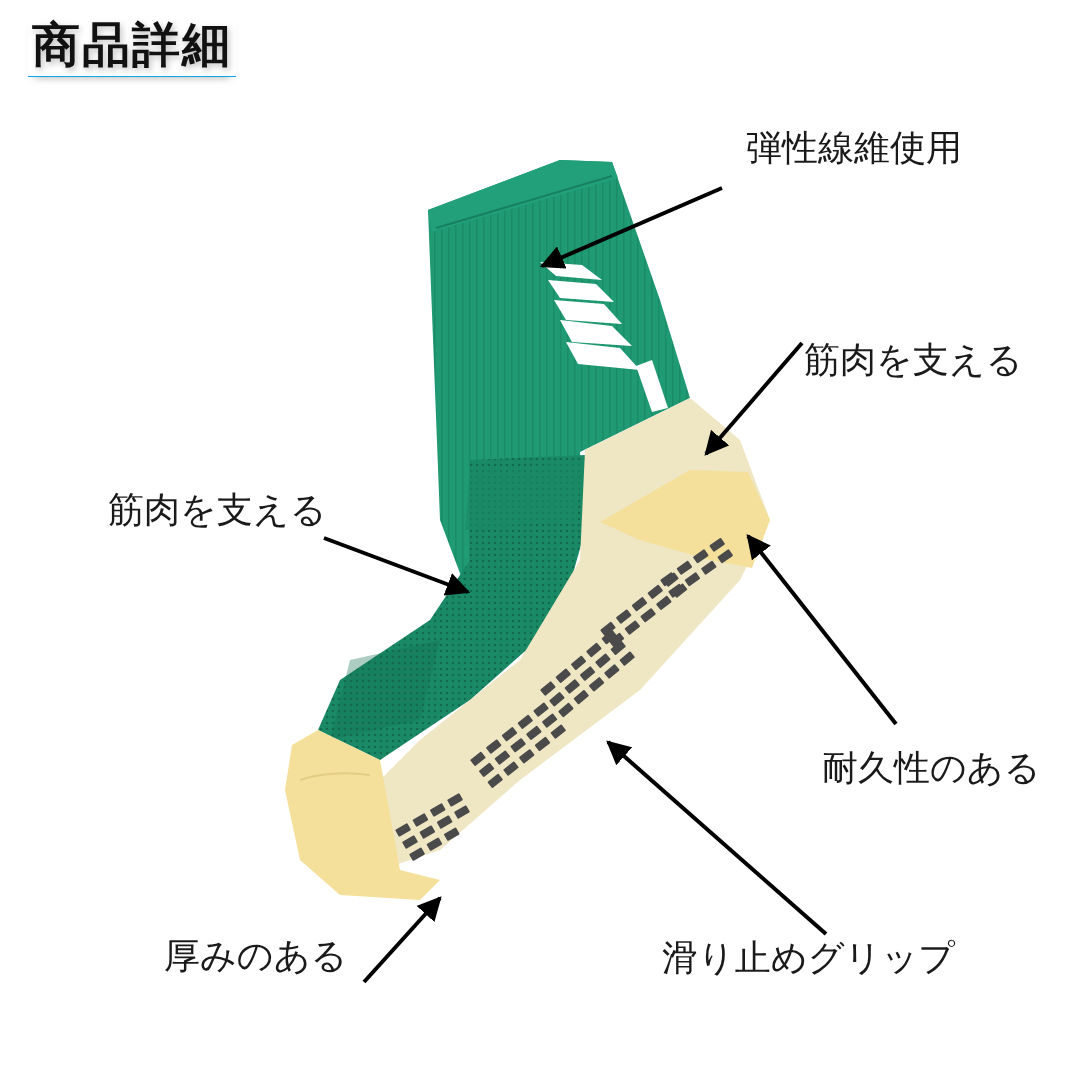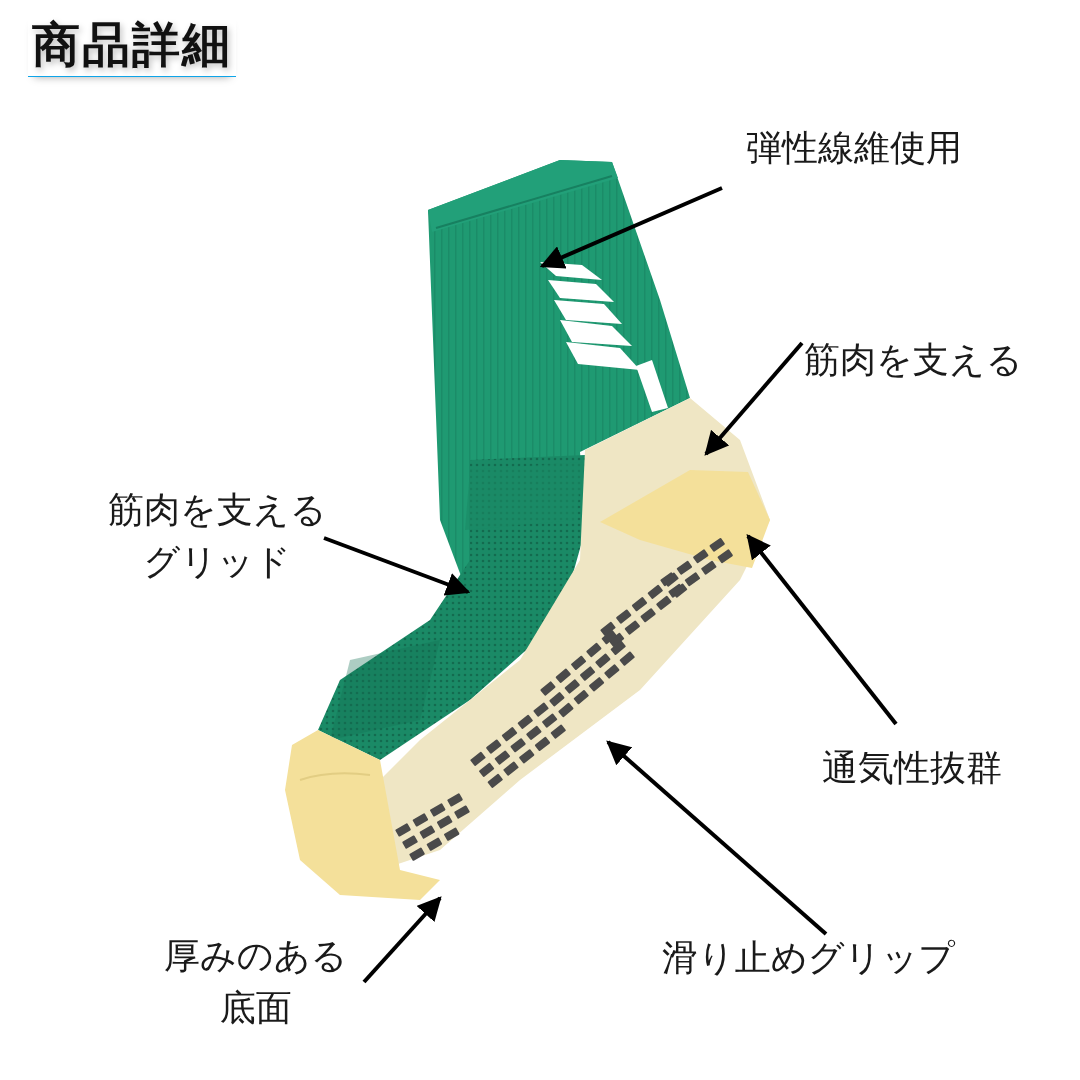--- a/index.html
+++ b/index.html
@@ -149,24 +149,22 @@
 </svg>
 
 <div class="label" style="left:746px; top:122px;">
   <span>弾性線維使用</span>
 </div>
 <div class="label" style="left:804px; top:290px;margin-top:44px;">
   <span>筋肉を支える</span>
 </div>
 <div class="label" style="left:108px; top:484px;">
   <span>筋肉を支える</span>
-  <span>グリッド</span>
 </div>
 <div class="label" style="left:822px; top:742px;">
-  <span>通気性抜群</span>
+  <span>耐久性のある</span>
 </div>
 <div class="label" style="left:164px; top:930px;">
   <span>厚みのある</span>
-  <span>底面</span>
 </div>
 <div class="label" style="left:662px; top:932px;">
   <span>滑り止めグリップ</span>
 </div>
 
 </body></html>

